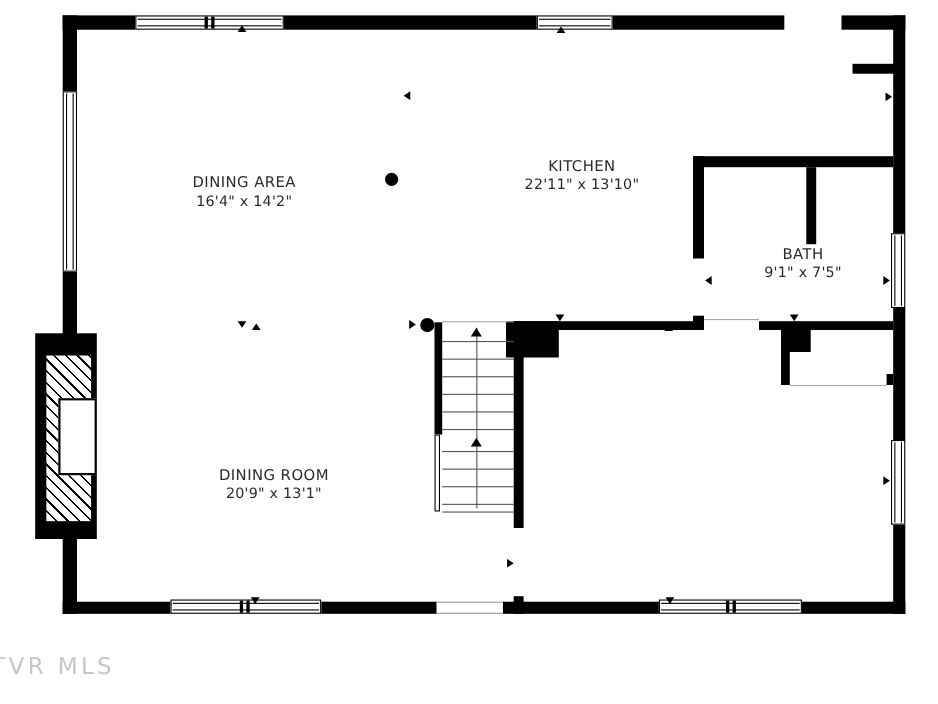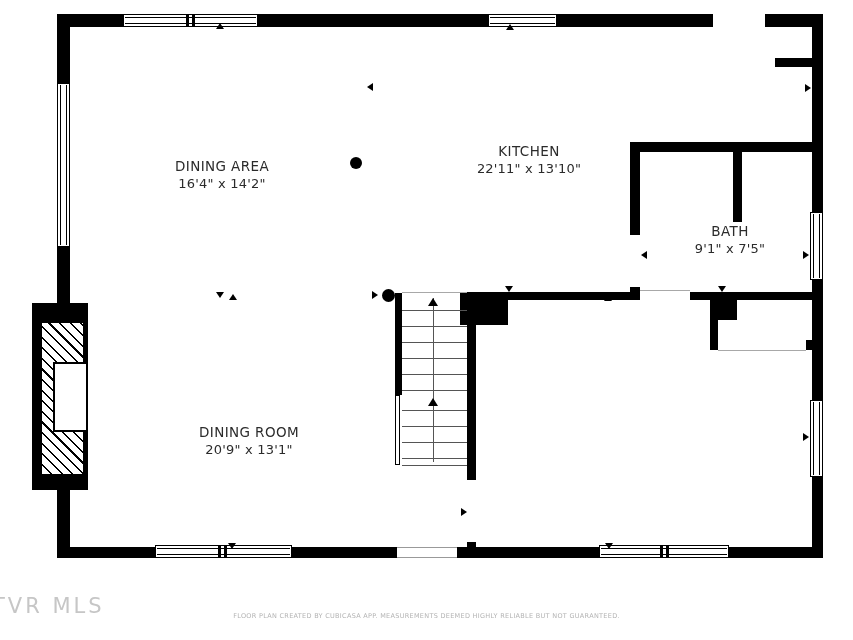--- a/index.html
+++ b/index.html
@@ -141,15 +141,14 @@
   <div class="room-label" style="left:716px;top:222px;margin-left:14px;">
     <div class="room-name">BATH</div>
     <div class="room-dims">9'1" x 7'5"</div>
   </div>
   <div class="room-label" style="left:249px;top:423px;">
     <div class="room-name">DINING ROOM</div>
     <div class="room-dims">20'9" x 13'1"</div>
   </div>
 
   <div class="watermark" style="left:-8px;top:594px;">TVR MLS</div>
-  <div class="footer" style="top:612px;">FLOOR PLAN CREATED BY CUBICASA APP. MEASUREMENTS DEEMED HIGHLY RELIABLE BUT NOT GUARANTEED.</div>
 
 </div>
 
 </body></html>

